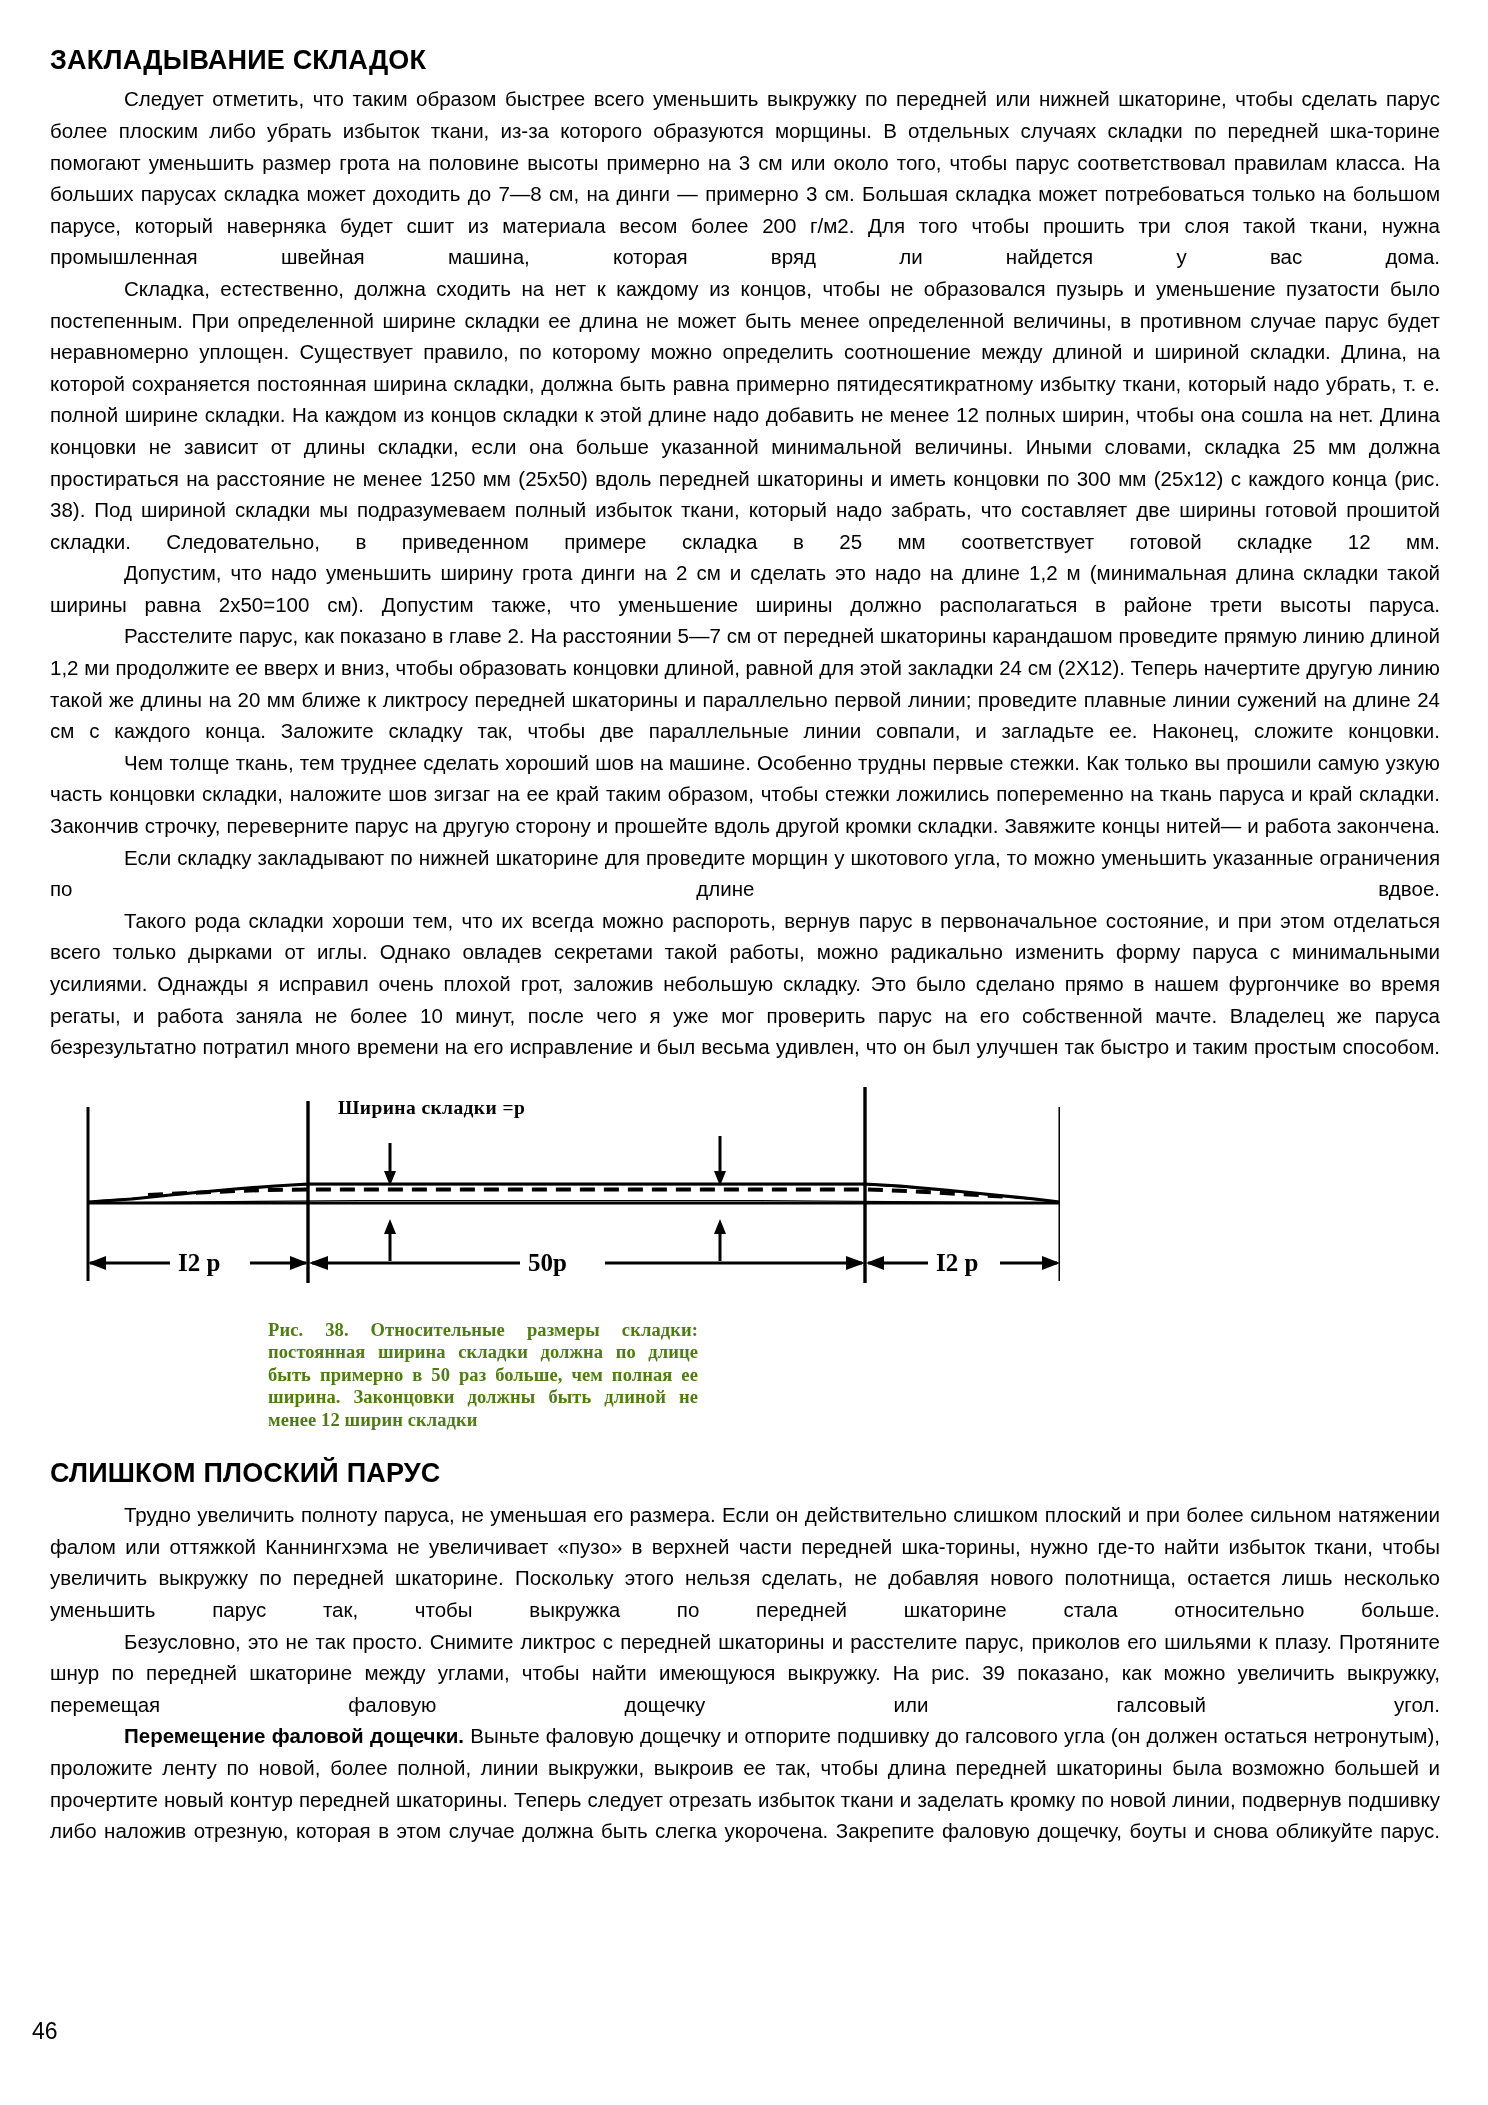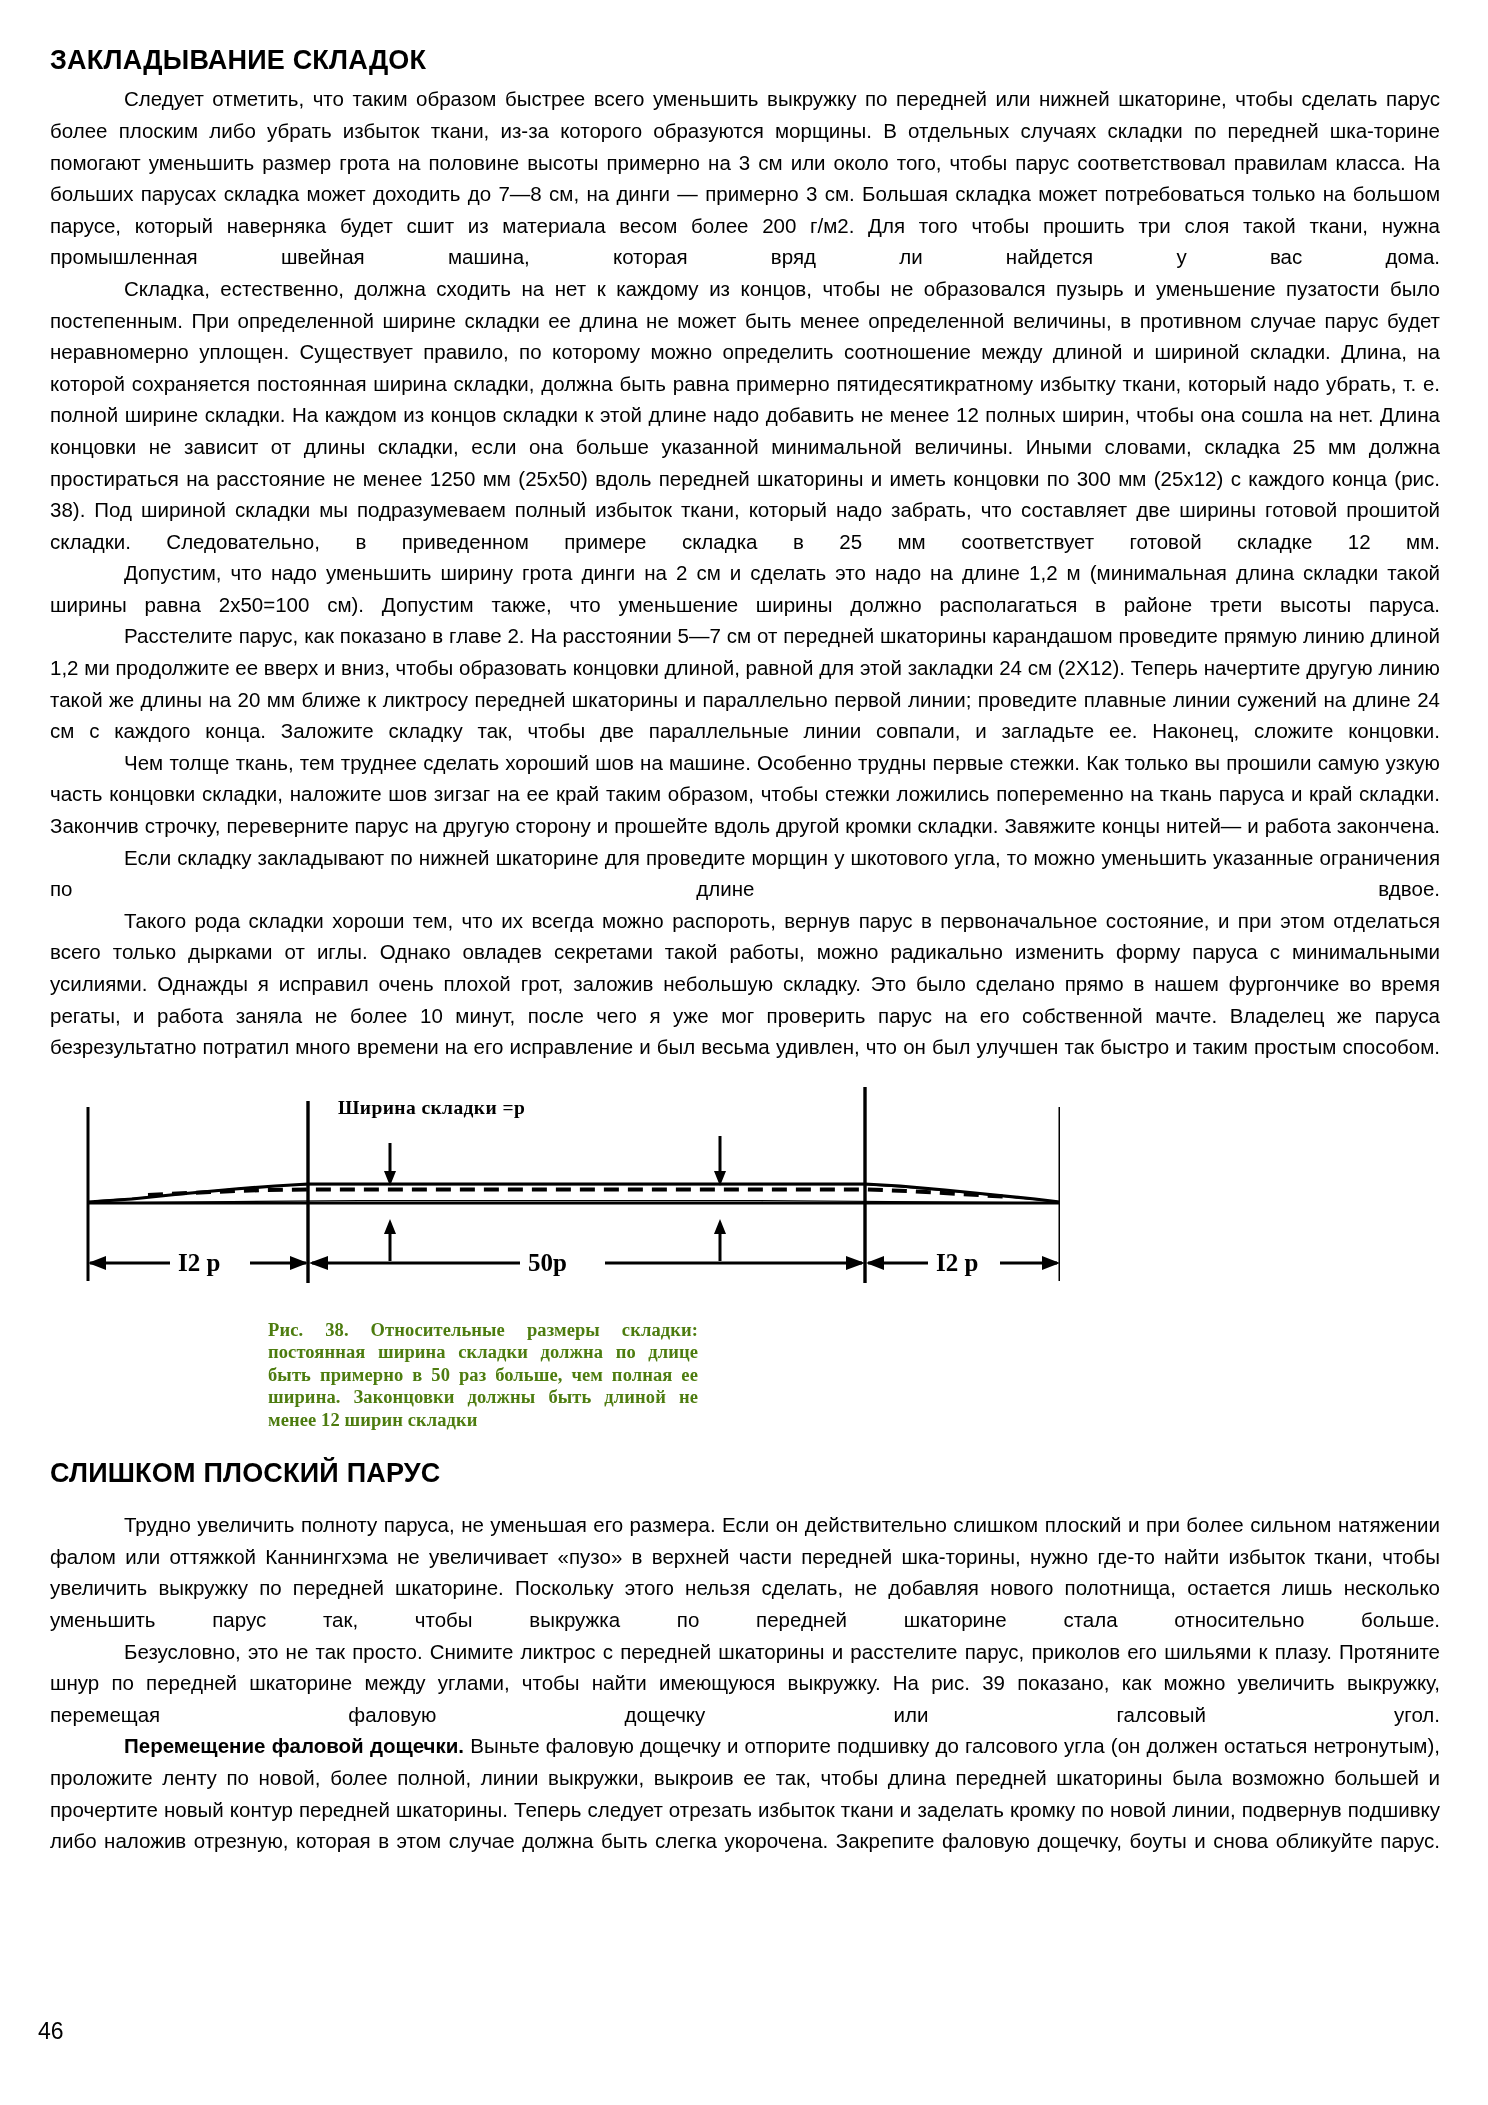--- a/index.html
+++ b/index.html
@@ -33,21 +33,21 @@
   h2.section-heading {
     font-family: "Liberation Sans", sans-serif;
     font-size: 27px;
     font-weight: bold;
     letter-spacing: 0.2px;
     margin: 0 0 7px 0;
     line-height: 1.2;
   }
   h2.section-heading.second {
     margin-top: 0;
-    margin-bottom: 20px;
+    margin-bottom: 10px;
   }
   p.body-text {
     font-family: Liberation Sans, sans-serif;
     font-size: 20.5px;
     line-height: 31.6px;
     text-align: justify;
     text-align-last: justify;
     margin: 0;
     text-indent: 74px;
     hyphens: none;
@@ -84,21 +84,21 @@
     color: #4d7c0f;
     font-weight: bold;
     letter-spacing: 0.1px;
   }
 
   
   .gap-before-second-heading { height: 16px; }
 
   .page-number {
     position: absolute;
-    left: 38px;
+    left: 32px;
     top: 2020px;
     font-family: "Liberation Sans", sans-serif;
     font-size: 23px;
     line-height: 1;
   }
 </style>
 </head>
 <body>
 
 <div class="page">

